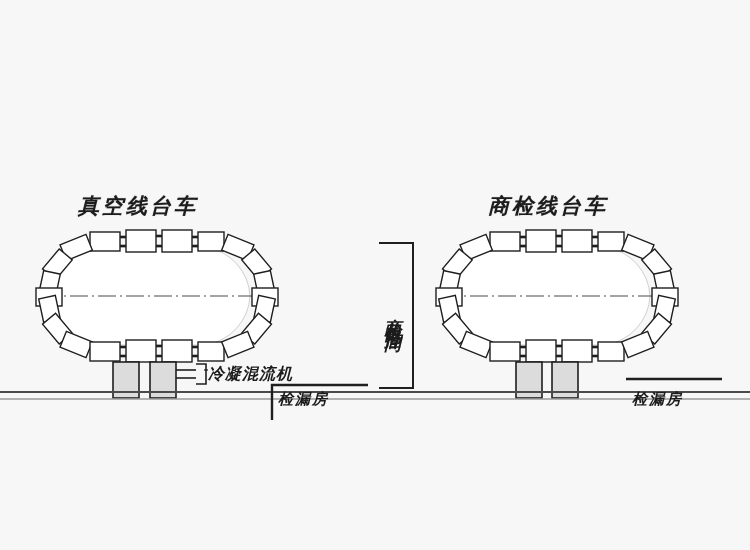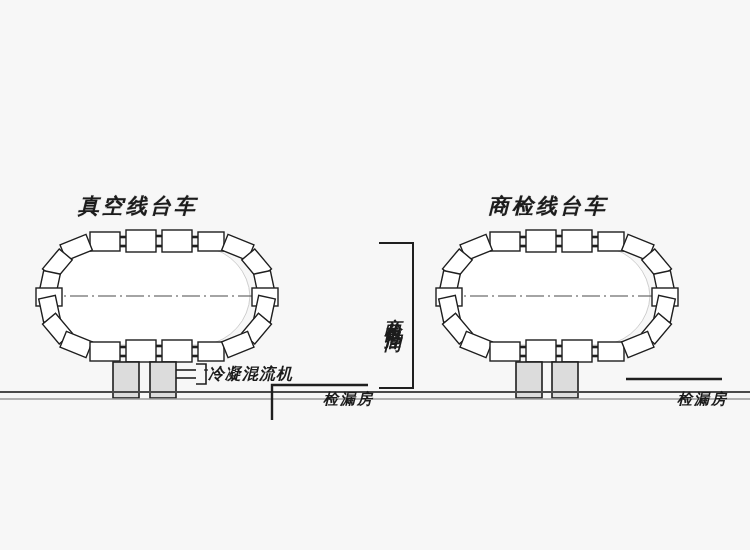--- a/index.html
+++ b/index.html
@@ -45,21 +45,20 @@
     font-family: "DejaVu Serif", "Liberation Serif", serif;
     font-style: italic;
     letter-spacing: 1px;
   }
   .room-label {
     font-size: 15px;
     font-weight: 700;
     font-family: Liberation Mono, monospace;
     font-style: italic;
     letter-spacing: 2px;
-    margin-left: 45px;
   }
   .vertical-label {
     font-size: 17px;
     font-weight: 700;
     font-family: "DejaVu Serif", "Liberation Serif", serif;
     font-style: italic;
     writing-mode: vertical-rl;
     text-orientation: upright;
     letter-spacing: 4px;
     line-height: 1;

